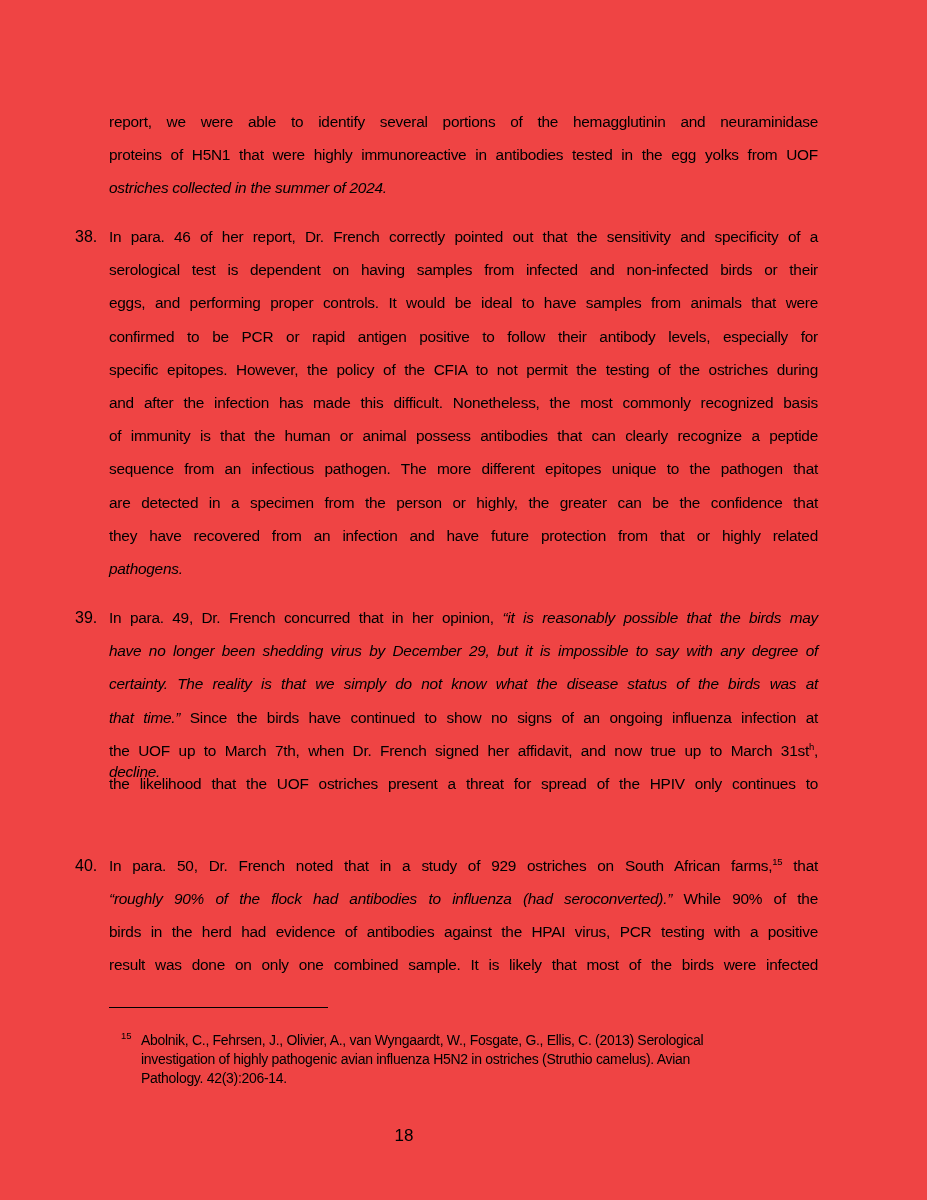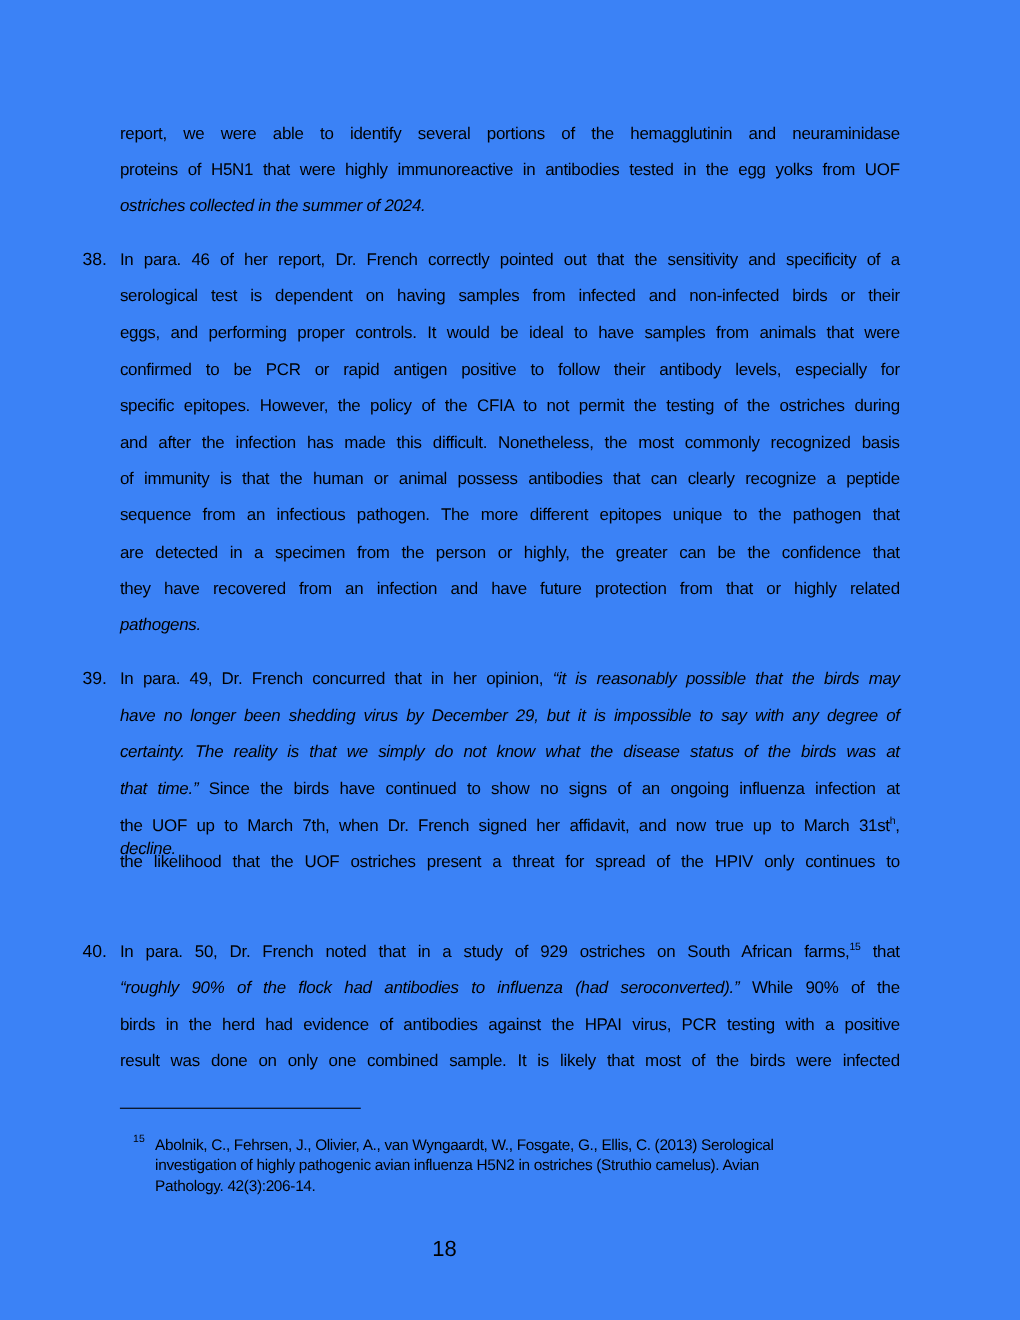--- a/index.html
+++ b/index.html
@@ -13,21 +13,21 @@
       position: relative;
       overflow: hidden;
       font-family: "Liberation Sans", sans-serif;
       color: #000000;
     }
     .page {
       position: absolute;
       left: 0; top: 0;
       width: 927px;
       height: 1200px;
-      background: #3b82f6;
+      background: #ef4444;
     }
     .line {
       position: absolute;
       left: 109px;
       width: 709px;
       font-size: 15.4px;
       line-height: 20px;
       white-space: nowrap;
       text-align: justify;
       text-align-last: justify;
@@ -72,21 +72,21 @@
       white-space: nowrap;
       letter-spacing: -0.3px;
       text-align: right;
     }
     .page-number {
       position: absolute;
       left: 0;
       width: 808px;
       top: 1126px;
       text-align: center;
-      font-size: 20px;
+      font-size: 17px;
       line-height: 20px;
     }
   </style>
 </head>
 <body>
 
 <div class="page">
 
   <div>
     <div class="line" style="top:112px">report, we were able to identify several portions of the hemagglutinin and neuraminidase</div>

